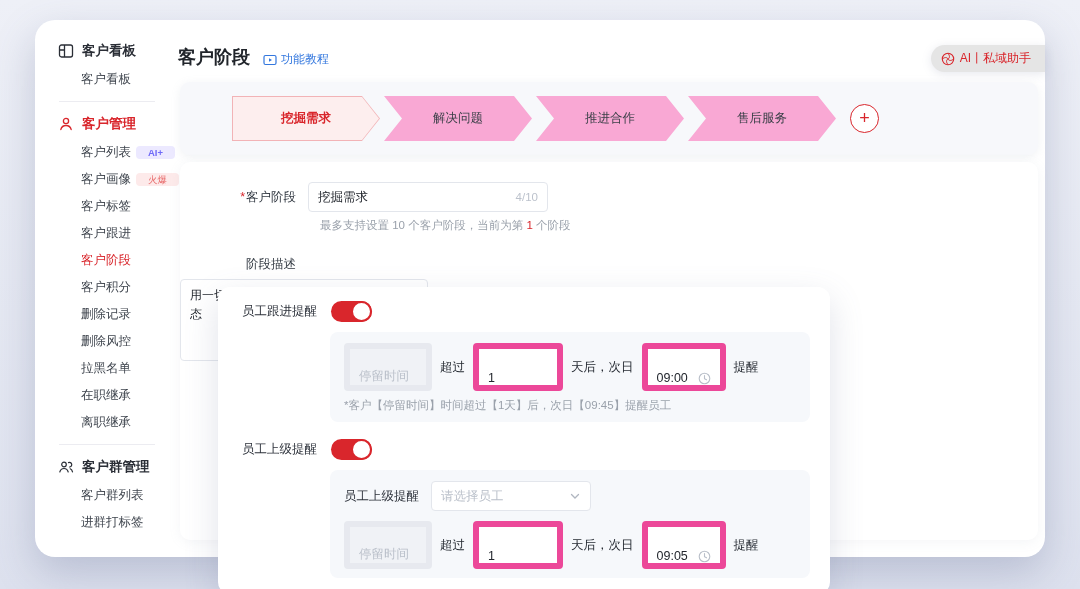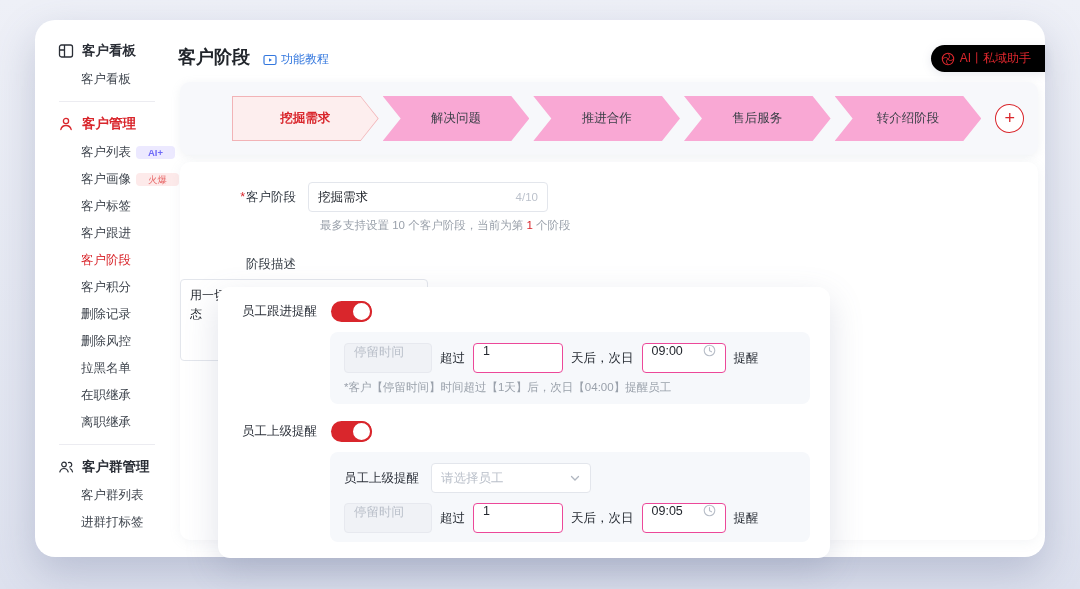--- a/index.html
+++ b/index.html
@@ -24,21 +24,21 @@
   .side-item.active { color:#d9262c; }
   .side-div { height:1px; background:#ececf1; margin:8px 20px 7px 24px; }
   .badge { font-size:9.5px; padding:1px 12px; border-radius:4px; margin-left:5px; line-height:1.2; }
   .badge.ai { background:#ece9ff; color:#6f6af8; font-weight:700; }
   .badge.hot { background:#fdeaea; color:#e86a6a; }
   .icon16 { width:16px; height:16px; display:inline-flex; }
   
   .page-title { position:absolute; left:143px; top:25px; font-size:18px; font-weight:700; color:#21252b; }
   .tutorial { position:absolute; left:228px; top:31px; display:flex; align-items:center; gap:4px;
     font-size:12px; color:#3377de; cursor:pointer; }
-  .ai-pill { position:absolute; right:0; top:25px; height:27px; background:#000000;
+  .ai-pill { position:absolute; right:0; top:25px; height:27px; background:#e5e5e5;
     border-radius:14px 0 0 14px; box-shadow:0 2px 10px rgba(120,130,160,.18);
     display:flex; align-items:center; gap:5px; padding:0 14px 0 10px;
     color:#d9262c; font-size:12px; cursor:pointer; }
   
   .tabs-card { position:absolute; left:145px; top:62px; width:858px; height:73px;
     background:#f7f8fb; border-radius:10px; box-shadow:0 2px 10px rgba(150,160,180,.14);
     display:flex; align-items:center; padding:0 14px 0 52px; }
   .stage { height:45px; display:flex; align-items:center; justify-content:center;
     font-size:12.5px; color:#3a3f47; cursor:pointer; margin-right:4px; }
   .stage.plain { width:148px; background:#f9a8d4;
@@ -73,22 +73,22 @@
   .float-card { position:absolute; left:183px; top:267px; width:612px;
     background:#fff; border-radius:12px; box-shadow:0 12px 34px rgba(100,110,145,.20);
     padding:12px 20px 16px 24px; z-index:5; }
   .sec-head { display:flex; align-items:center; gap:14px; height:24px; }
   .sec-label { font-size:12.5px; color:#2c313a; }
   .toggle { width:41px; height:21px; border-radius:11px; background:#d9262c; position:relative; cursor:pointer; }
   .toggle .knob { position:absolute; right:0px; top:0px; width:21px; height:21px; border-radius:50%;
     background:#fff; border:2.5px solid #d9262c; }
   .panel { margin:9px 0 0 88px; background:#f6f8fb; border-radius:8px; padding:11px 14px 9px; }
   .inline-row { display:flex; align-items:center; gap:8px; font-size:12.5px; color:#262b33; white-space:nowrap; }
-  .mini-input { height:30px; border:1px solid #ec4899; border-radius:4px; background:#fff;
-    display:flex; align-items:flex-start; padding:0 9px; font-size:12.5px; color:#23272e; }
+  .mini-input { height:48px; border:6px solid #ec4899; border-radius:4px; background:#fff;
+    display:flex; align-items:flex-end; padding:0 9px; font-size:12.5px; color:#23272e; }
   .mini-input.disabled { background:#f0f2f6; border-color:#e7e9ef; color:#b9bfc9; width:88px; }
   .mini-input.days { width:90px; }
   .mini-input.time { width:84px; justify-content:space-between; }
   .sel { width:160px; height:30px; border:1px solid #e3e6ec; border-radius:4px; background:#fff;
     display:flex; align-items:center; justify-content:space-between; padding:0 9px;
     font-size:12.5px; color:#b9bfc9; cursor:pointer;text-align:center; }
   .panel .helper2 { margin-top:7px; font-size:11.5px; color:#9aa1ab; }
   .sec2 { margin-top:15px; }
   .sel-row { display:flex; align-items:center; margin-bottom:10px; }
   .sel-row .sl { font-size:12.5px; color:#2c313a; margin-right:12px; }
@@ -207,23 +207,20 @@
         </div>
     </div>
     <div class="stage plain">
         <span>解决问题</span>
       </div>
     <div class="stage plain">
         <span>推进合作</span>
       </div>
     <div class="stage plain">
         <span>售后服务</span>
-      </div>
-    <div class="stage plain">
-        <span>转介绍阶段</span>
       </div>
     <div class="add-stage">
         <span>+</span>
       </div>
   </div>
 
   <div class="form-card">
     <div class="form-row">
       <div class="f-label"><span class="req">*</span><span>客户阶段</span></div>
       <div class="text-input">
@@ -265,21 +262,21 @@
           <span>09:00</span>
           <span class="icon16" style="width:13px;height:13px">
             <svg viewBox="0 0 13 13" width="13" height="13">
                 <circle cx="6.5" cy="6.5" r="5.3" fill="none" stroke="#b9bfc9" stroke-width="1.1"></circle>
                 <path d="M6.5 3.6v3l2 1.2" fill="none" stroke="#b9bfc9" stroke-width="1.1" stroke-linecap="round"></path>
               </svg>
           </span>
         </div>
         <span>提醒</span>
       </div>
-      <div class="helper2">*客户【停留时间】时间超过【1天】后，次日【04:00】提醒员工</div>
+      <div class="helper2">*客户【停留时间】时间超过【1天】后，次日【09:45】提醒员工</div>
     </div>
 
     <div class="sec-head sec2">
       <span class="sec-label">员工上级提醒</span>
       <div class="toggle">
           <div class="knob"></div>
         </div>
     </div>
     <div class="panel">
       <div class="sel-row">

